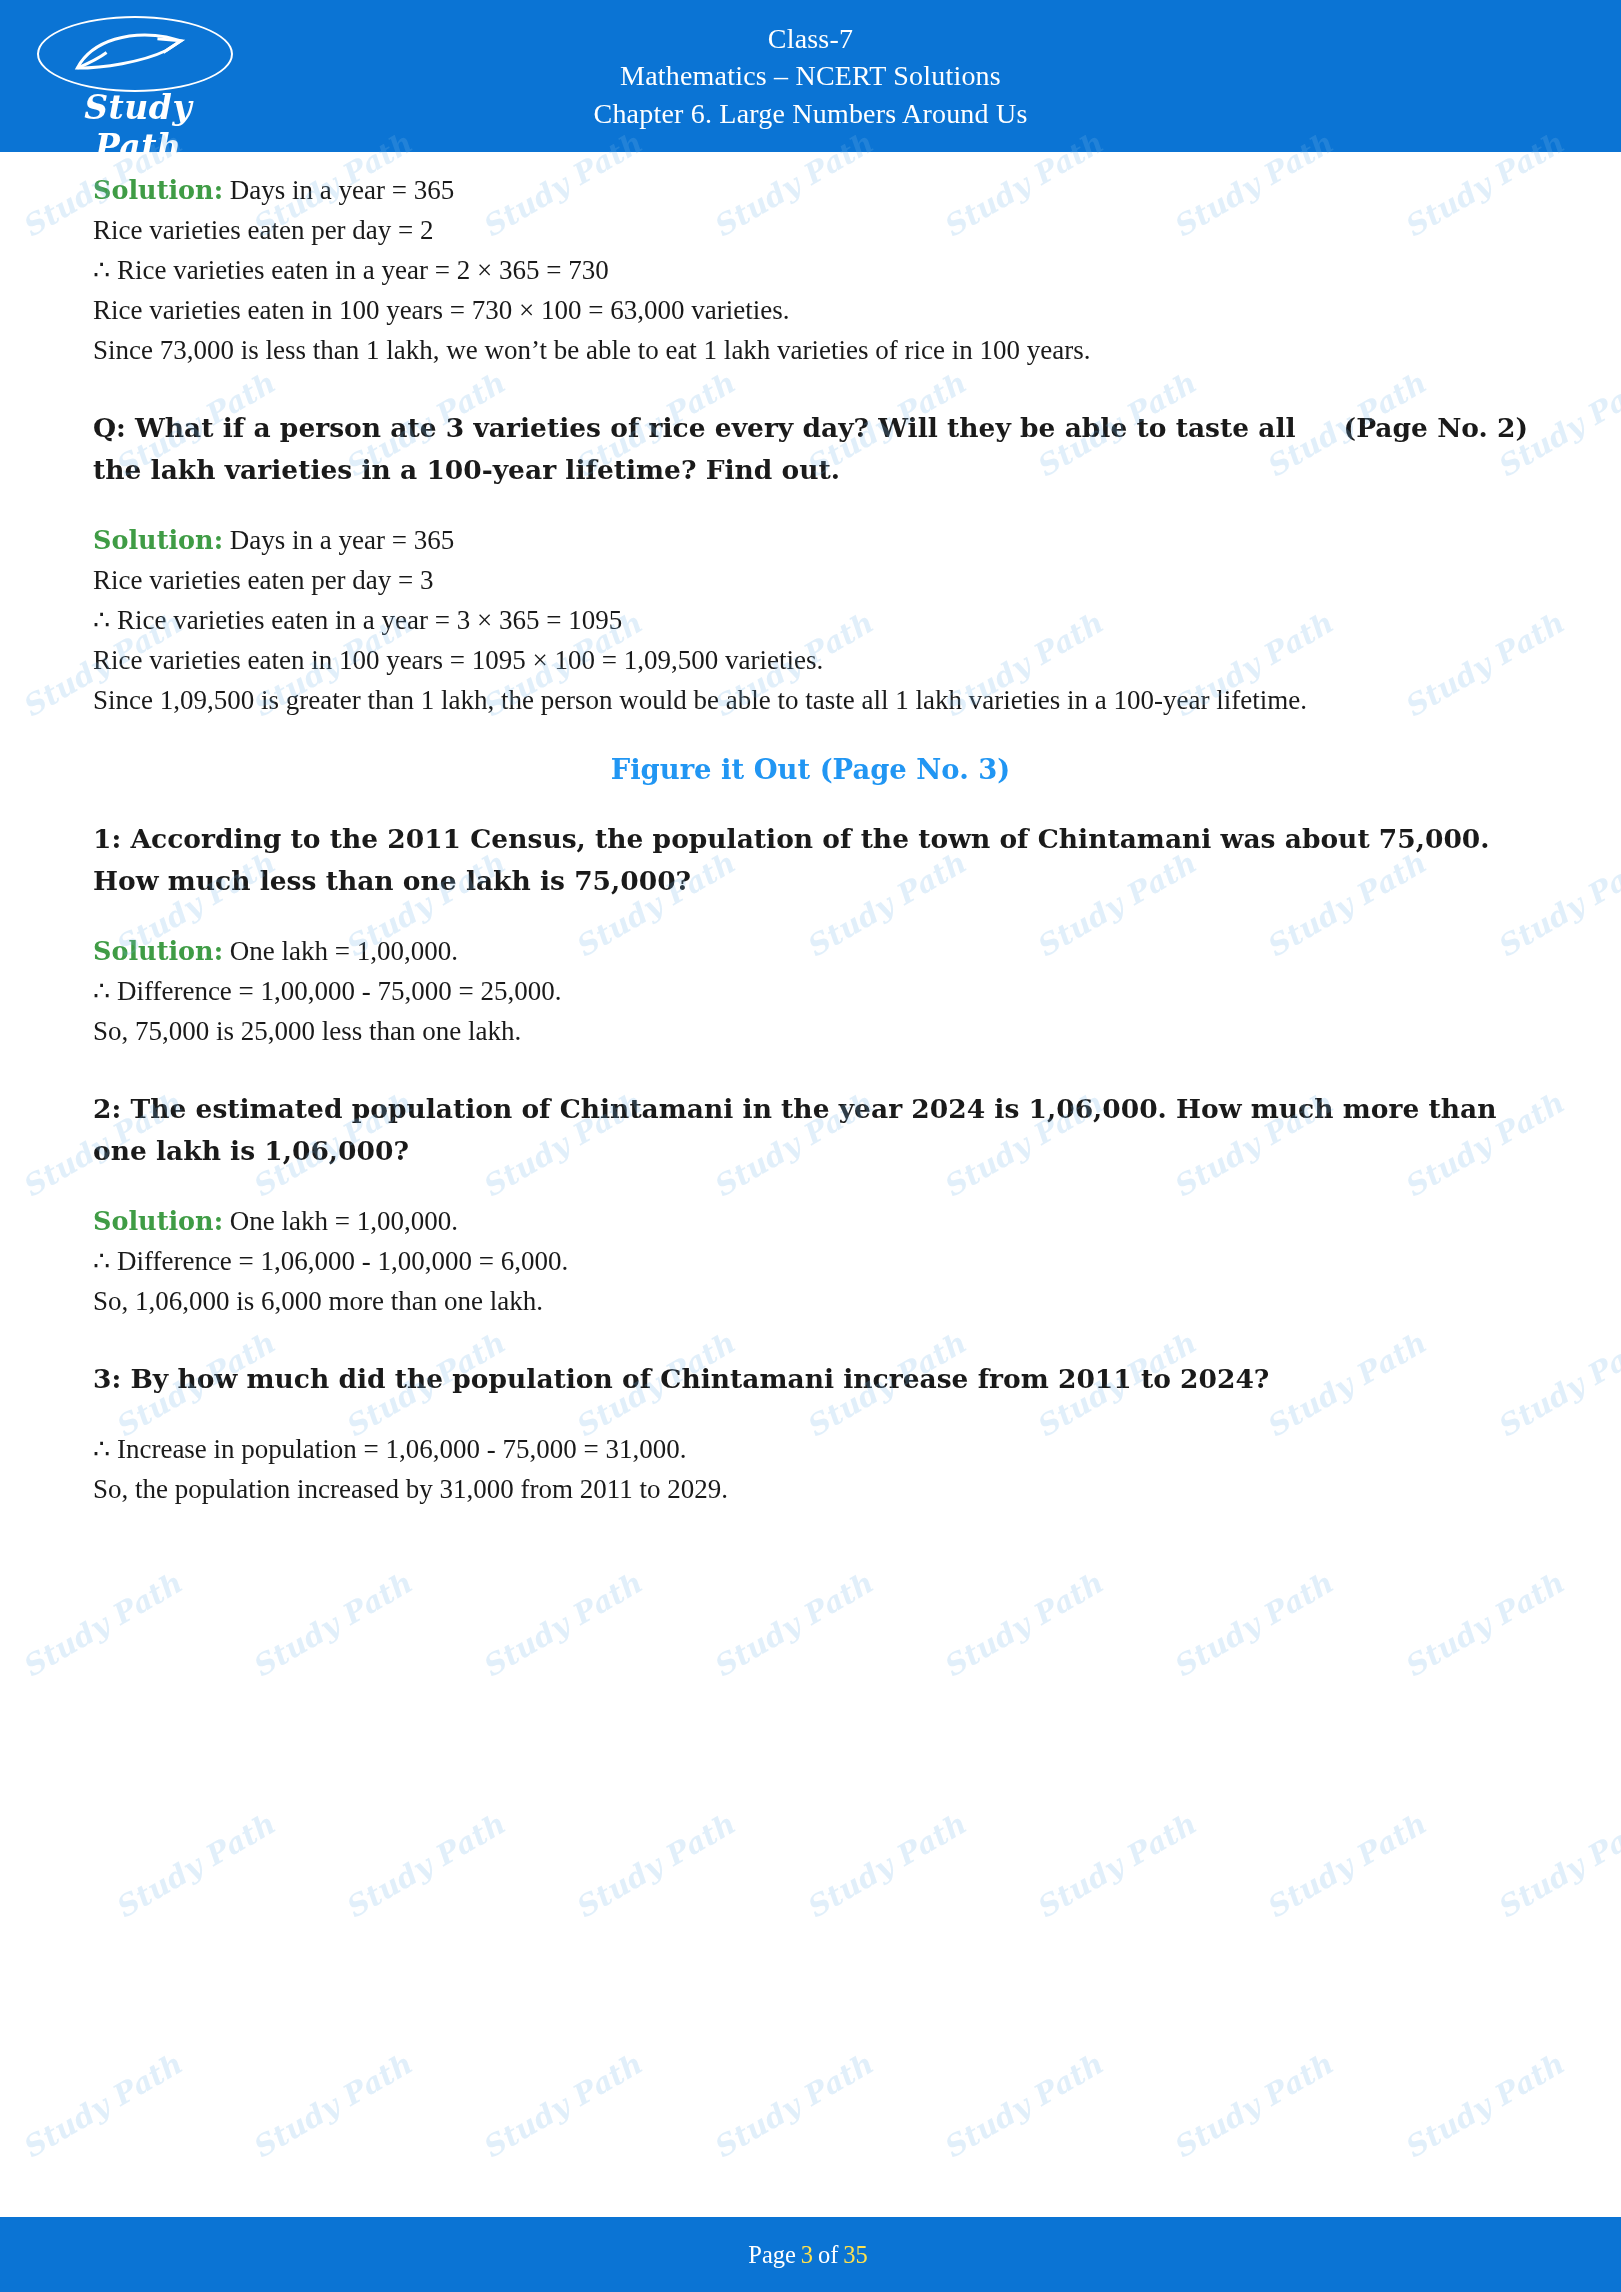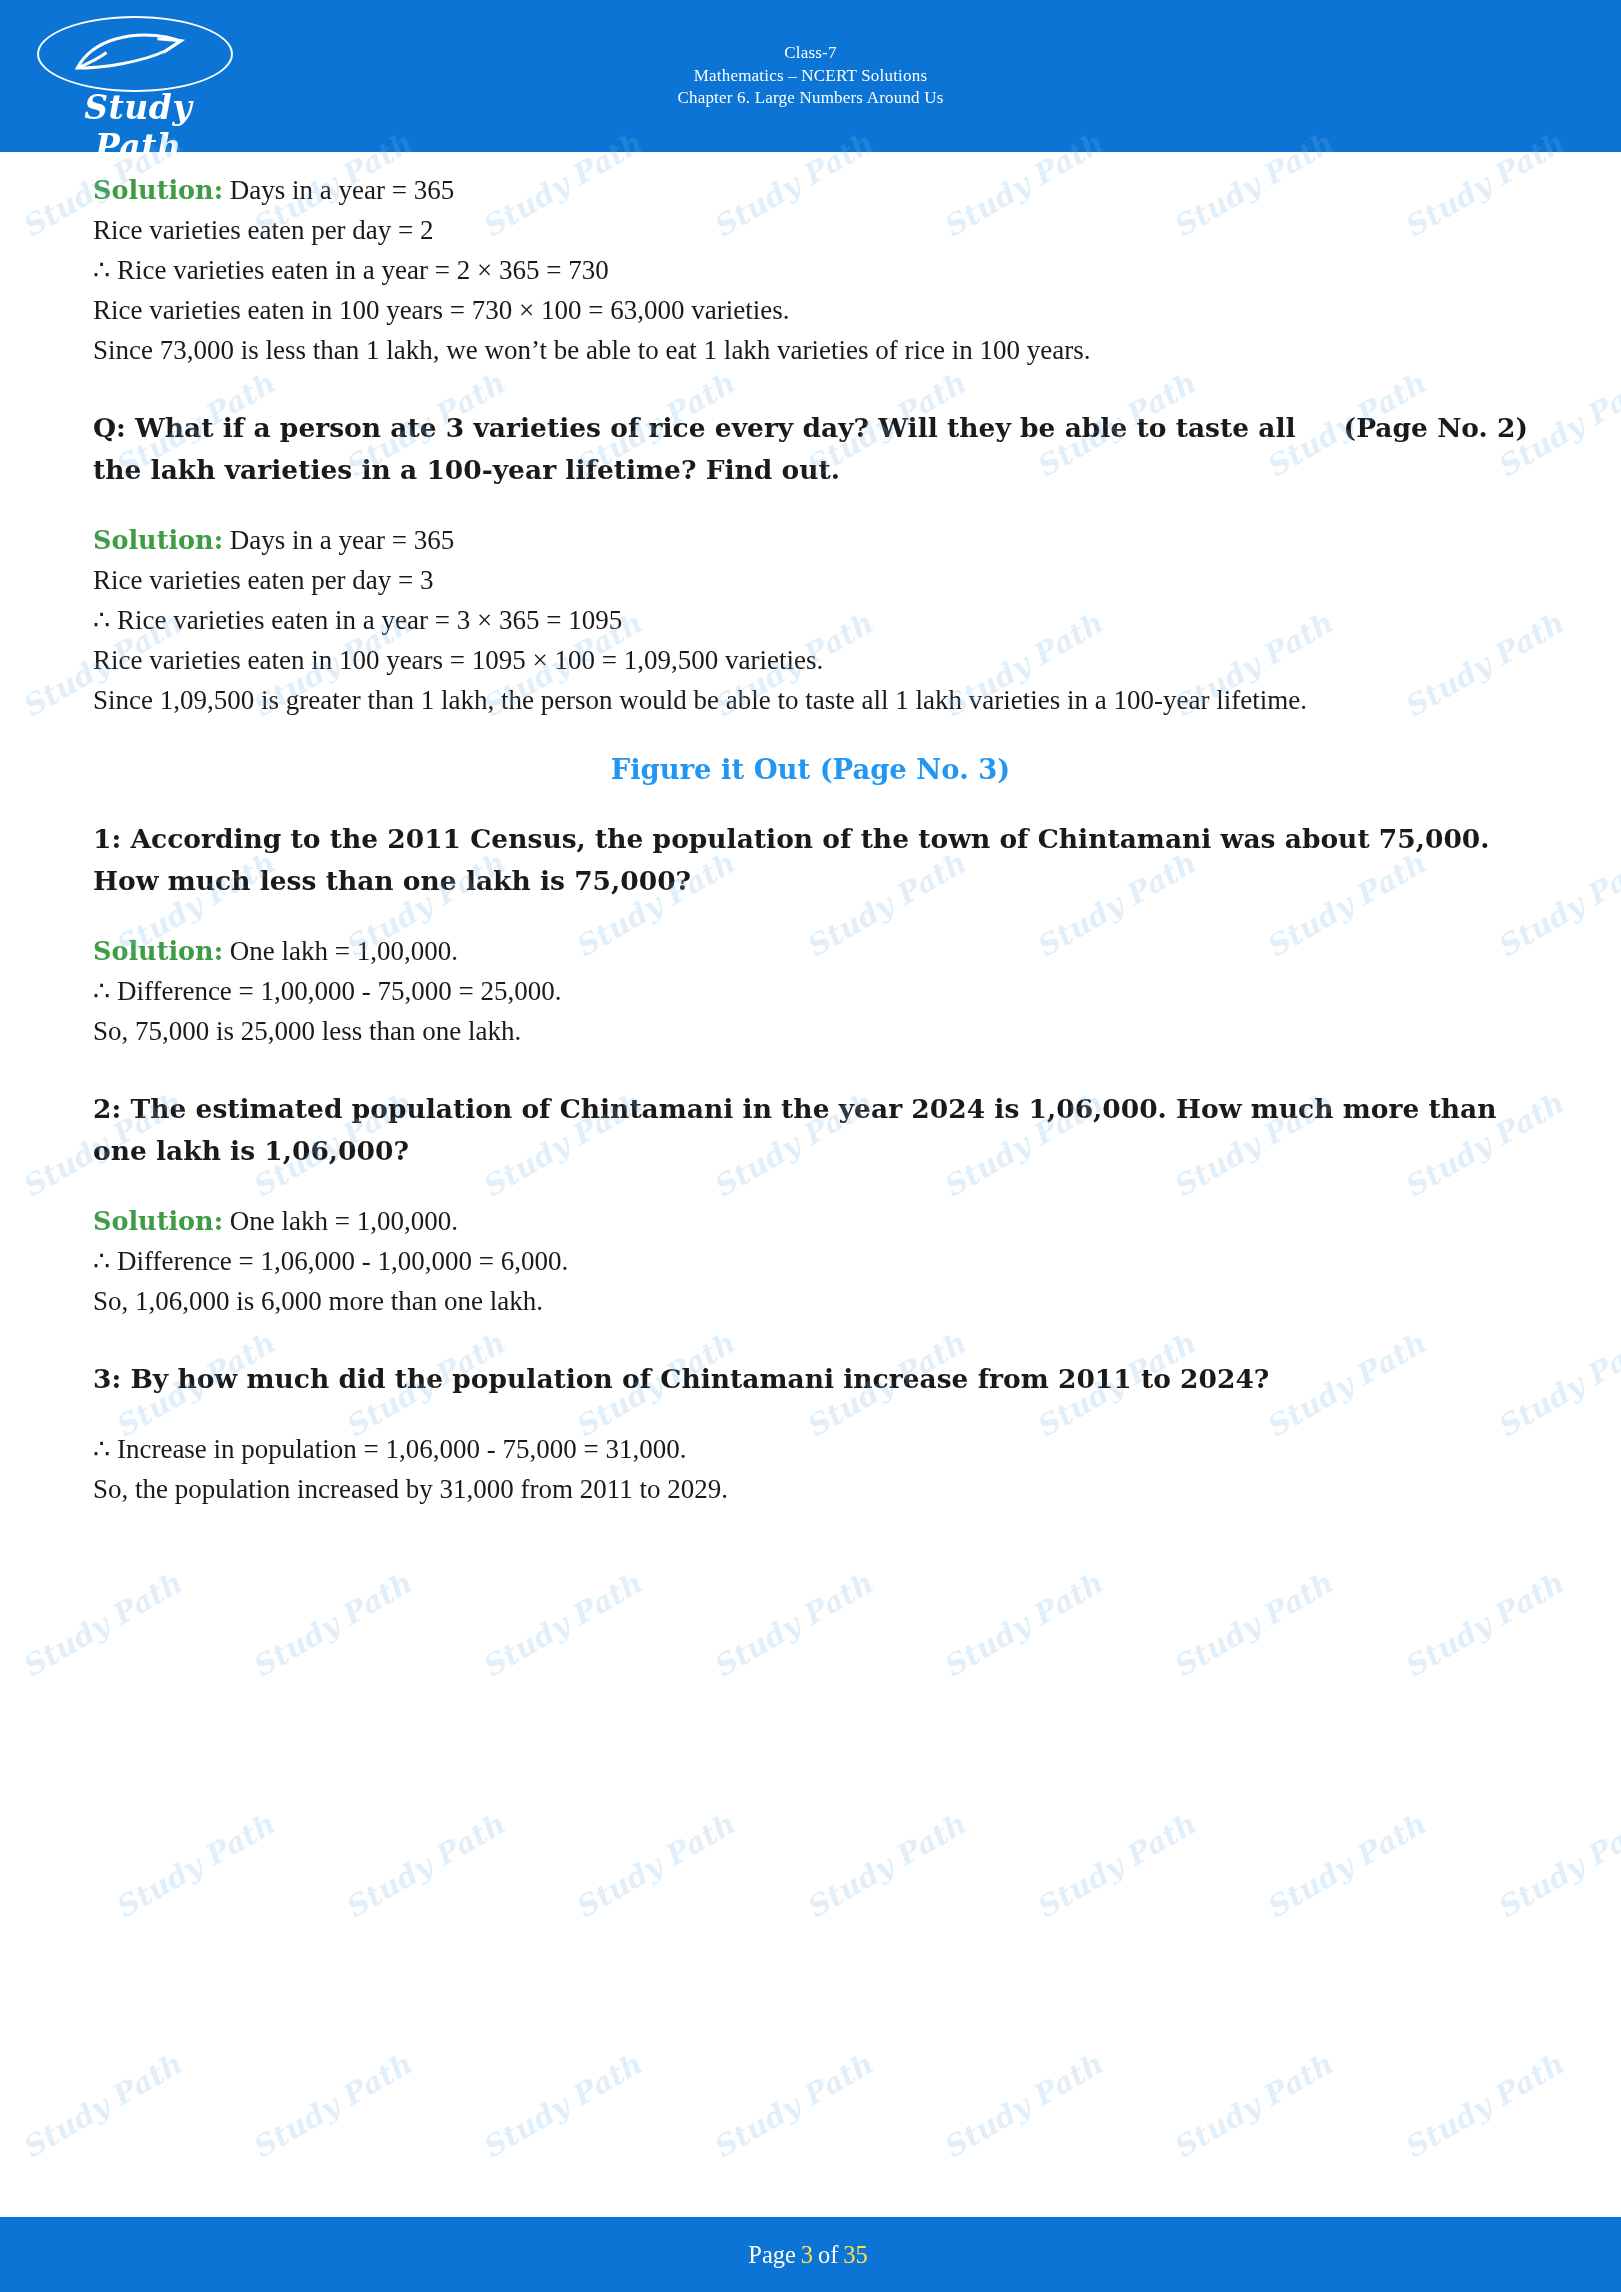--- a/index.html
+++ b/index.html
@@ -23,21 +23,21 @@
     display: flex;
     align-items: center;
     justify-content: center;
     flex-direction: column;
   }
   .header-title-block {
     text-align: center;
     line-height: 1.33;
   }
   .header-line {
-    font-size: 17px;
+    font-size: 28px;
     font-family: "Liberation Serif", serif;
     letter-spacing: 0.2px;
   }
   .logo {
     position: absolute;
     left: 17.6px;
     top: 7.8px;
     width: 225px;
     height: 137px;
   }

